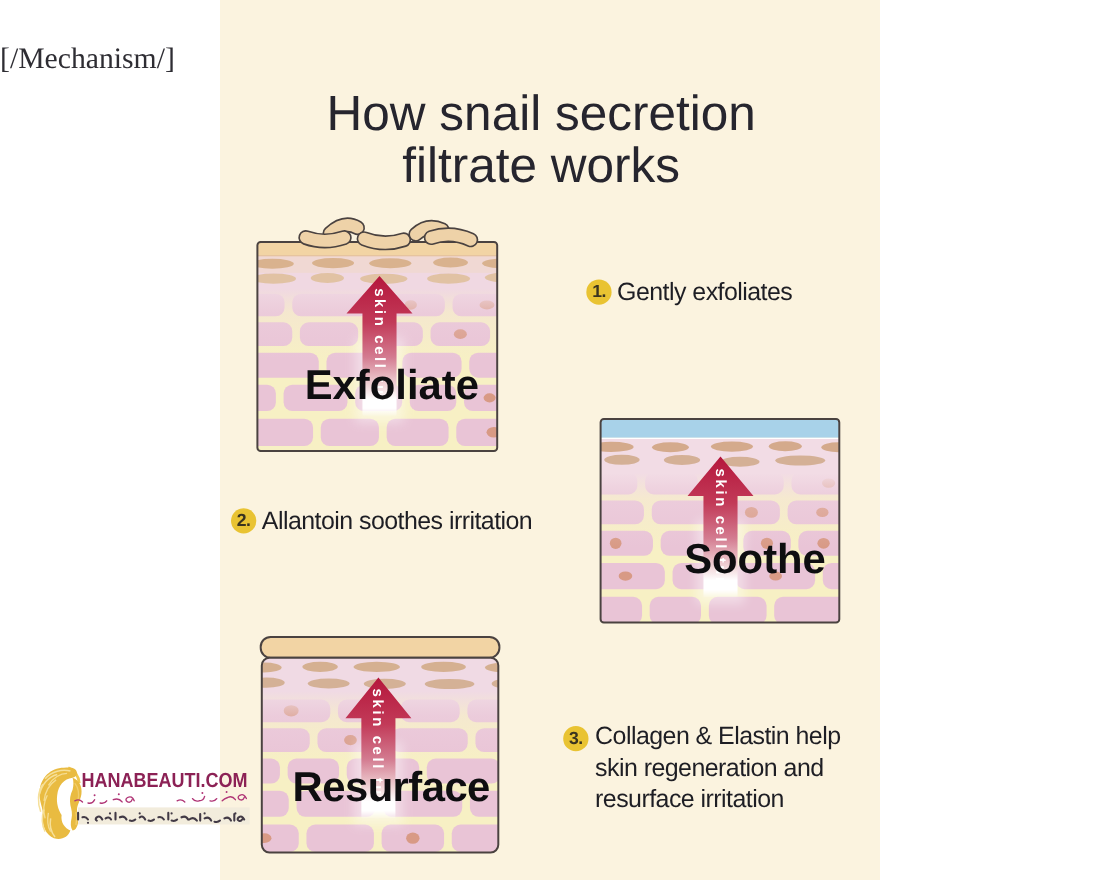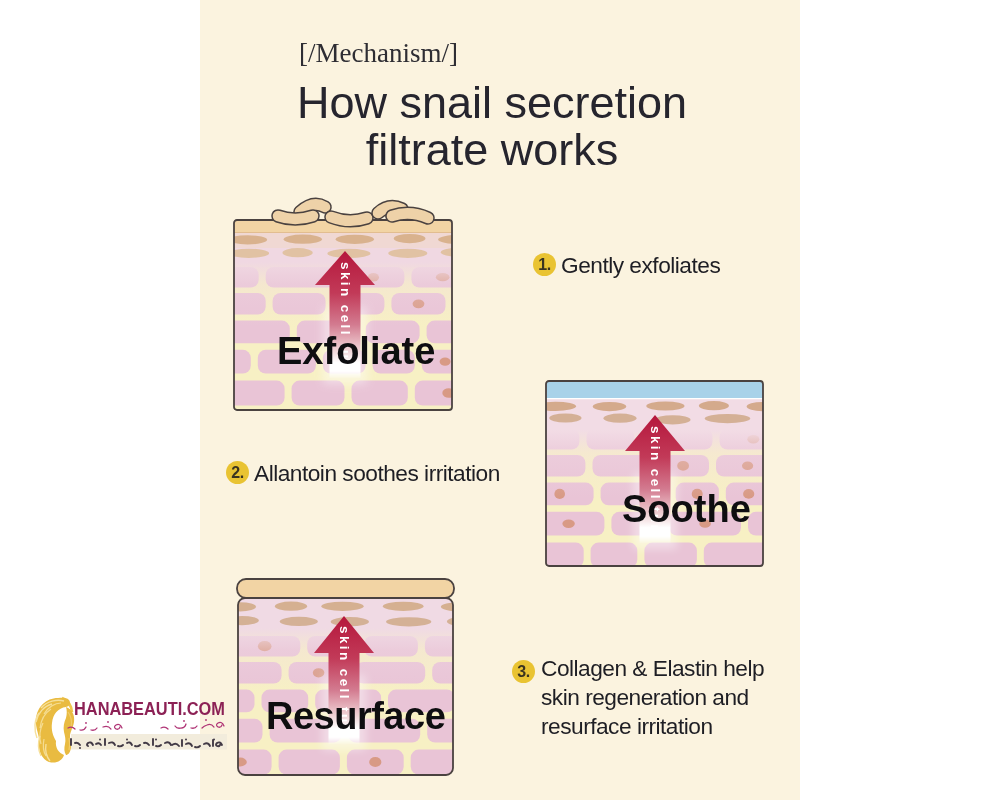--- a/index.html
+++ b/index.html
@@ -1,18 +1,18 @@
 <!DOCTYPE html>
 <html><head><meta charset="utf-8">
 <style>
   html,body { margin:0; padding:0; }
   body { width:1000px; height:800px; position:relative; background:#ffffff;
          font-family:"Liberation Sans", sans-serif; overflow:hidden; }
   .cream { position:absolute; left:200px; top:0; width:600px; height:800px; background:#fbf3df; }
-  .mech { position:absolute; left:0; top:38px; width:757px; text-align:center;
+  .mech { position:absolute; left:0; top:38px; width:757px; text-align:left;
           font-family:"Liberation Serif", serif; font-size:27px; color:#2e2d33; }
   .title { position:absolute; left:192px; top:79px; width:600px; text-align:center;
            font-weight:normal; font-size:45px; line-height:47px; color:#26252e; }
   .item { position:absolute; font-size:22.7px; color:#1e1e24; letter-spacing:-0.5px; }
   .badge { display:inline-block; width:23px; height:23px; border-radius:50%; background:#e9c332;
            color:#3a3420; font-size:16px; font-weight:bold; text-align:center; line-height:23px;
            vertical-align:3.5px; margin-right:5px; letter-spacing:-0.5px; }
   .lbl { position:absolute; font-weight:bold; color:#0e0e10; font-size:38px;margin-top:21px; }
 </style></head>
 <body>
@@ -256,21 +256,21 @@
       </g>
 </g>
 <rect x="0" y="0" width="215" height="177" rx="7" fill="none" stroke="#4a4240" stroke-width="1.8"></rect>
 </svg>
 
 <div class="lbl" style="left:277px;top:309px;">Exfoliate</div>
 <div class="lbl" style="left:622px;top:467px;">Soothe</div>
 <div class="lbl" style="left:266px;top:674px;letter-spacing:-0.5px;text-align:right;">Resurface</div>
 
 <div class="item" style="left:533px;top:252px;"><span class="badge">1.</span>Gently exfoliates</div>
-<div class="item" style="left:226px;top:460px;"><span class="badge">2.</span>Allantoin soothes irritation</div>
+<div class="item" style="left:210px;top:460px;"><span class="badge">2.</span>Allantoin soothes irritation</div>
 <div class="item" style="left:541px;top:654px;line-height:29px;"><span class="badge" style="position:absolute;left:-29px;top:6px;">3.</span>Collagen &amp; Elastin help<br>skin regeneration and<br>resurface irritation</div>
 
 <svg width="210" height="78" viewBox="0 0 210 78" style="position:absolute;left:28px;top:692px">
 
   <path d="M 34 6 A 17 17 0 0 1 44 20" fill="none" stroke="#eec23c" stroke-width="2.6" opacity="0.9"></path>
 
   <path d="M 30 6 C 18 6 9 15 8 27 C 7 37 12 43 11 51 C 10 59 14 67 21 70 C 28 72 34 69 36 63 C 31 61 27 56 28 49 C 25 44 23 38 24 31 C 25 22 30 16 38 15 C 42 14 43 11 41 8 C 38 5 34 6 30 6 Z" fill="#e9bb41"></path>
 
   <path d="M 38 15 C 44 17 47 23 46 30 C 45 36 42 40 42 44 C 42 49 44 52 43 56 C 42 61 40 63 38 63 C 36 60 36 56 37 52 C 38 48 37 44 36 40 C 35 35 36 30 38 26 C 39 22 39 18 38 15 Z" fill="#e9bb41"></path>
 

